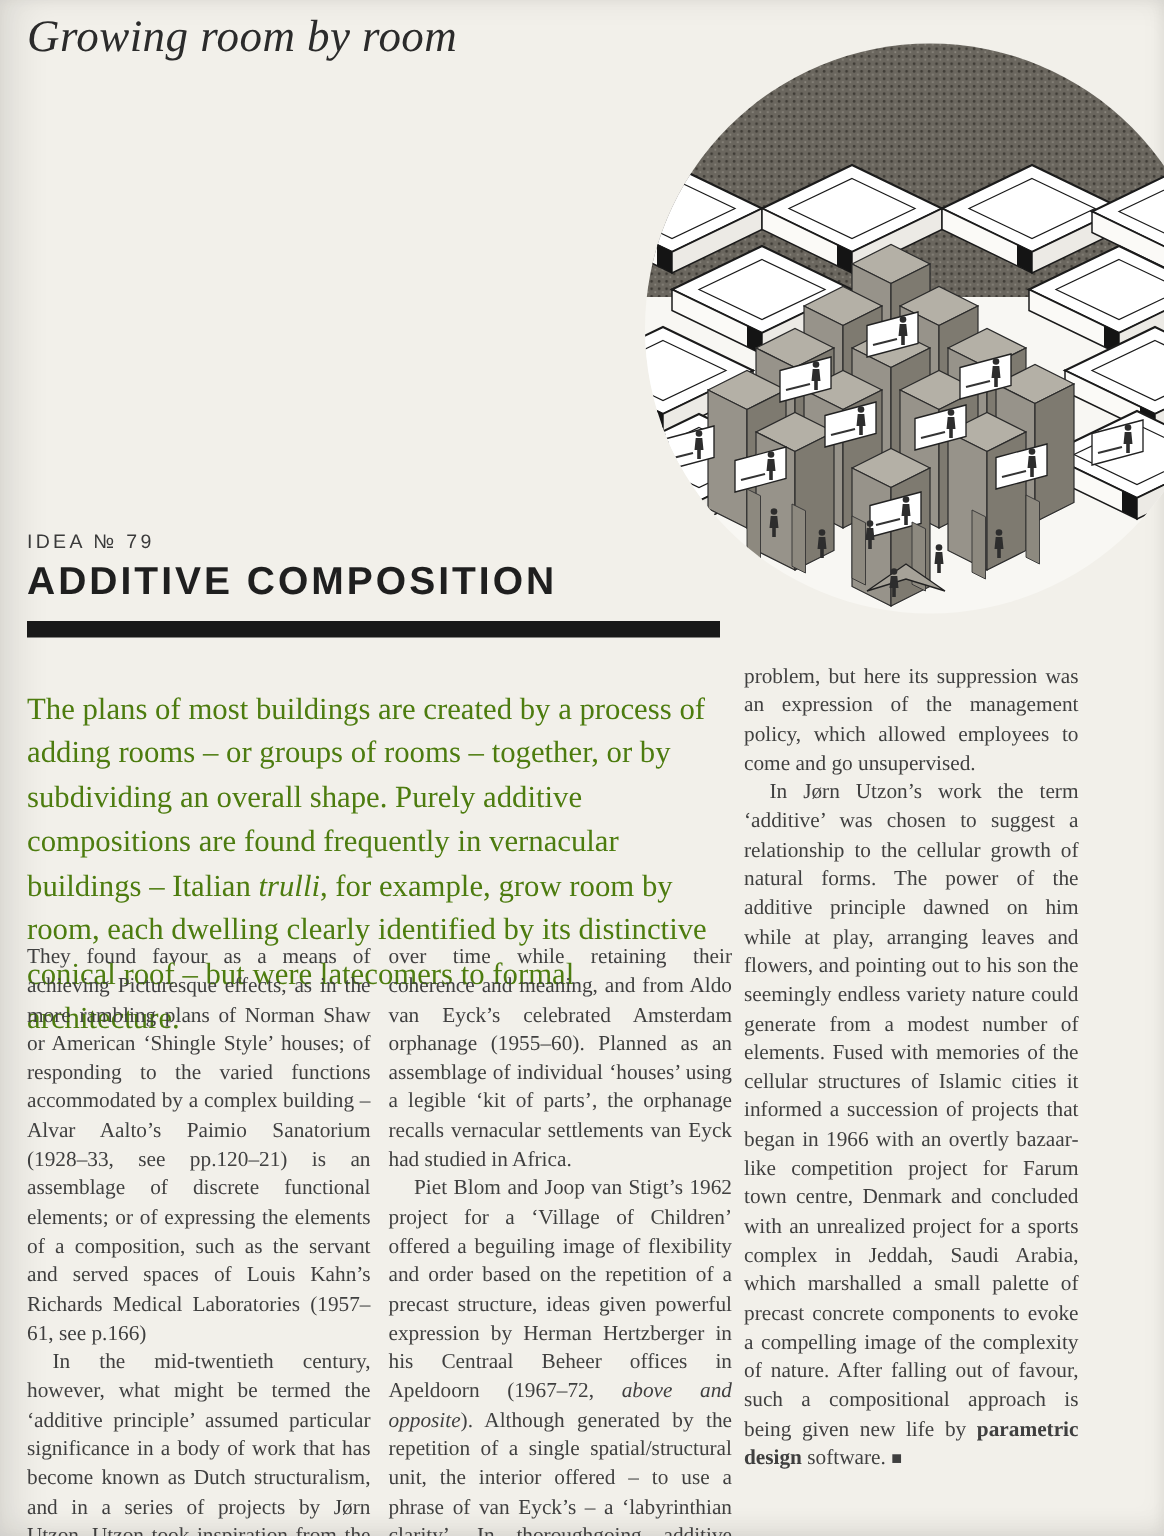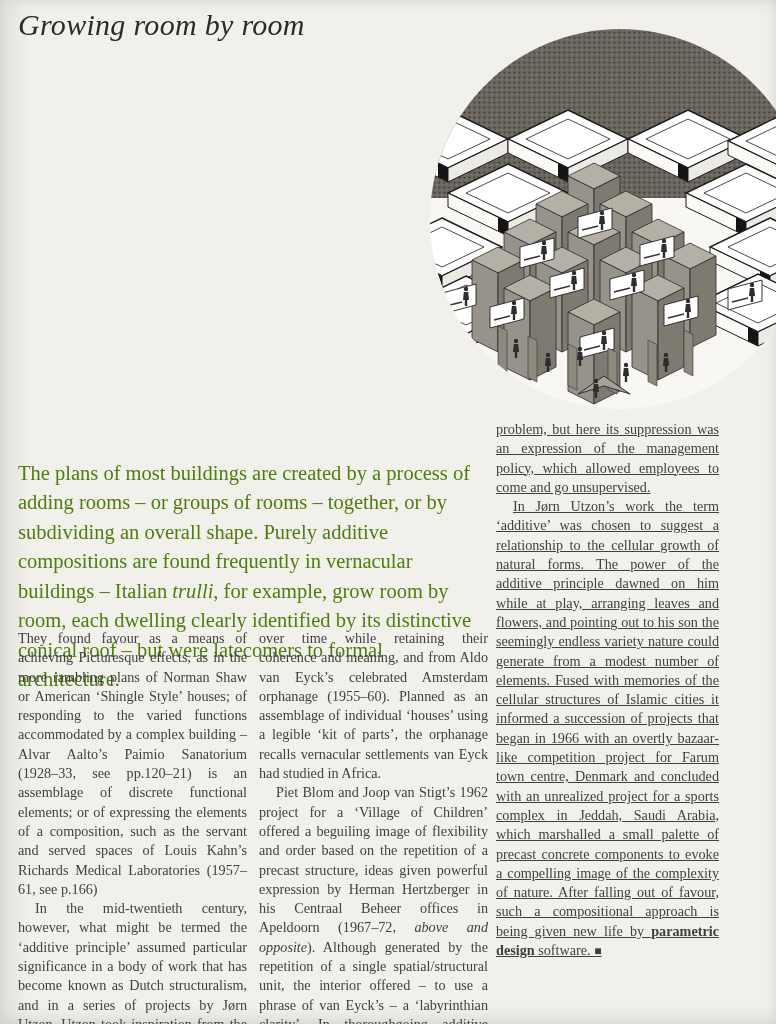--- a/index.html
+++ b/index.html
@@ -34,21 +34,21 @@
   }
   .it { font-style:italic; }
   .bd { font-weight:bold; }
 
   .bodytext { font-size:14.2px; line-height:19.3px; text-align:justify; color:#3f3f3f; }
   .bodytext p { margin:0; }
   .bodytext p.indent { text-indent:17px; }
 
   .two-col { position:absolute; left:18px; top:629px; width:470px; display:flex; gap:12px; }
   .two-col .col { width:229px; }
-  .col3 { position:absolute; left:496px; top:420px; width:223px;text-decoration:underline; }
+  .col3 { position:absolute; left:496px; top:442px; width:223px; }
   .endsq { font-size:12px; letter-spacing:0; }
 </style>
 </head>
 <body>
 
 <div class="page">
 
   <div class="running-title">Growing room by room</div>
 
   <div class="hero">
@@ -148,20 +148,25 @@
               <use href="#fig" x="198" y="346"></use>
             <use href="#fig" x="238" y="336"></use>
               <use href="#fig" x="88" y="322"></use>
               <use href="#fig" x="168" y="362"></use>
           </g>
         </g>
       </g>
     </svg>
   </div>
 
+  <div class="idea-block">
+    <div class="idea-label">IDEA № 79</div>
+    <div class="idea-title">ADDITIVE COMPOSITION</div>
+    <div class="title-rule"></div>
+  </div>
 
   <p class="lead"><span>The plans of most buildings are created by a process of adding rooms – or groups of rooms – together, or by subdividing an overall shape. Purely additive compositions are found frequently in vernacular buildings – Italian </span><span class="it">trulli</span><span>, for example, grow room by room, each dwelling clearly identified by its distinctive conical roof – but were latecomers to formal architecture.</span></p>
 
   <div class="two-col bodytext">
     <div class="col">
       <p>They found favour as a means of achieving Picturesque effects, as in the more rambling plans of Norman Shaw or American ‘Shingle Style’ houses; of responding to the varied functions accommodated by a complex building – Alvar Aalto’s Paimio Sanatorium (1928–33, see pp.120–21) is an assemblage of discrete functional elements; or of expressing the elements of a composition, such as the servant and served spaces of Louis Kahn’s Richards Medical Laboratories (1957–61, see p.166)</p>
       <p class="indent">In the mid-twentieth century, however, what might be termed the ‘additive principle’ assumed particular significance in a body of work that has become known as Dutch structuralism, and in a series of projects by Jørn Utzon. Utzon took inspiration from the architect Wim van Bodegraven’s 1952 call for structures that could develop</p>
     </div>
     <div class="col">
       <p>over time while retaining their coherence and meaning, and from Aldo van Eyck’s celebrated Amsterdam orphanage (1955–60). Planned as an assemblage of individual ‘houses’ using a legible ‘kit of parts’, the orphanage recalls vernacular settlements van Eyck had studied in Africa.</p>

